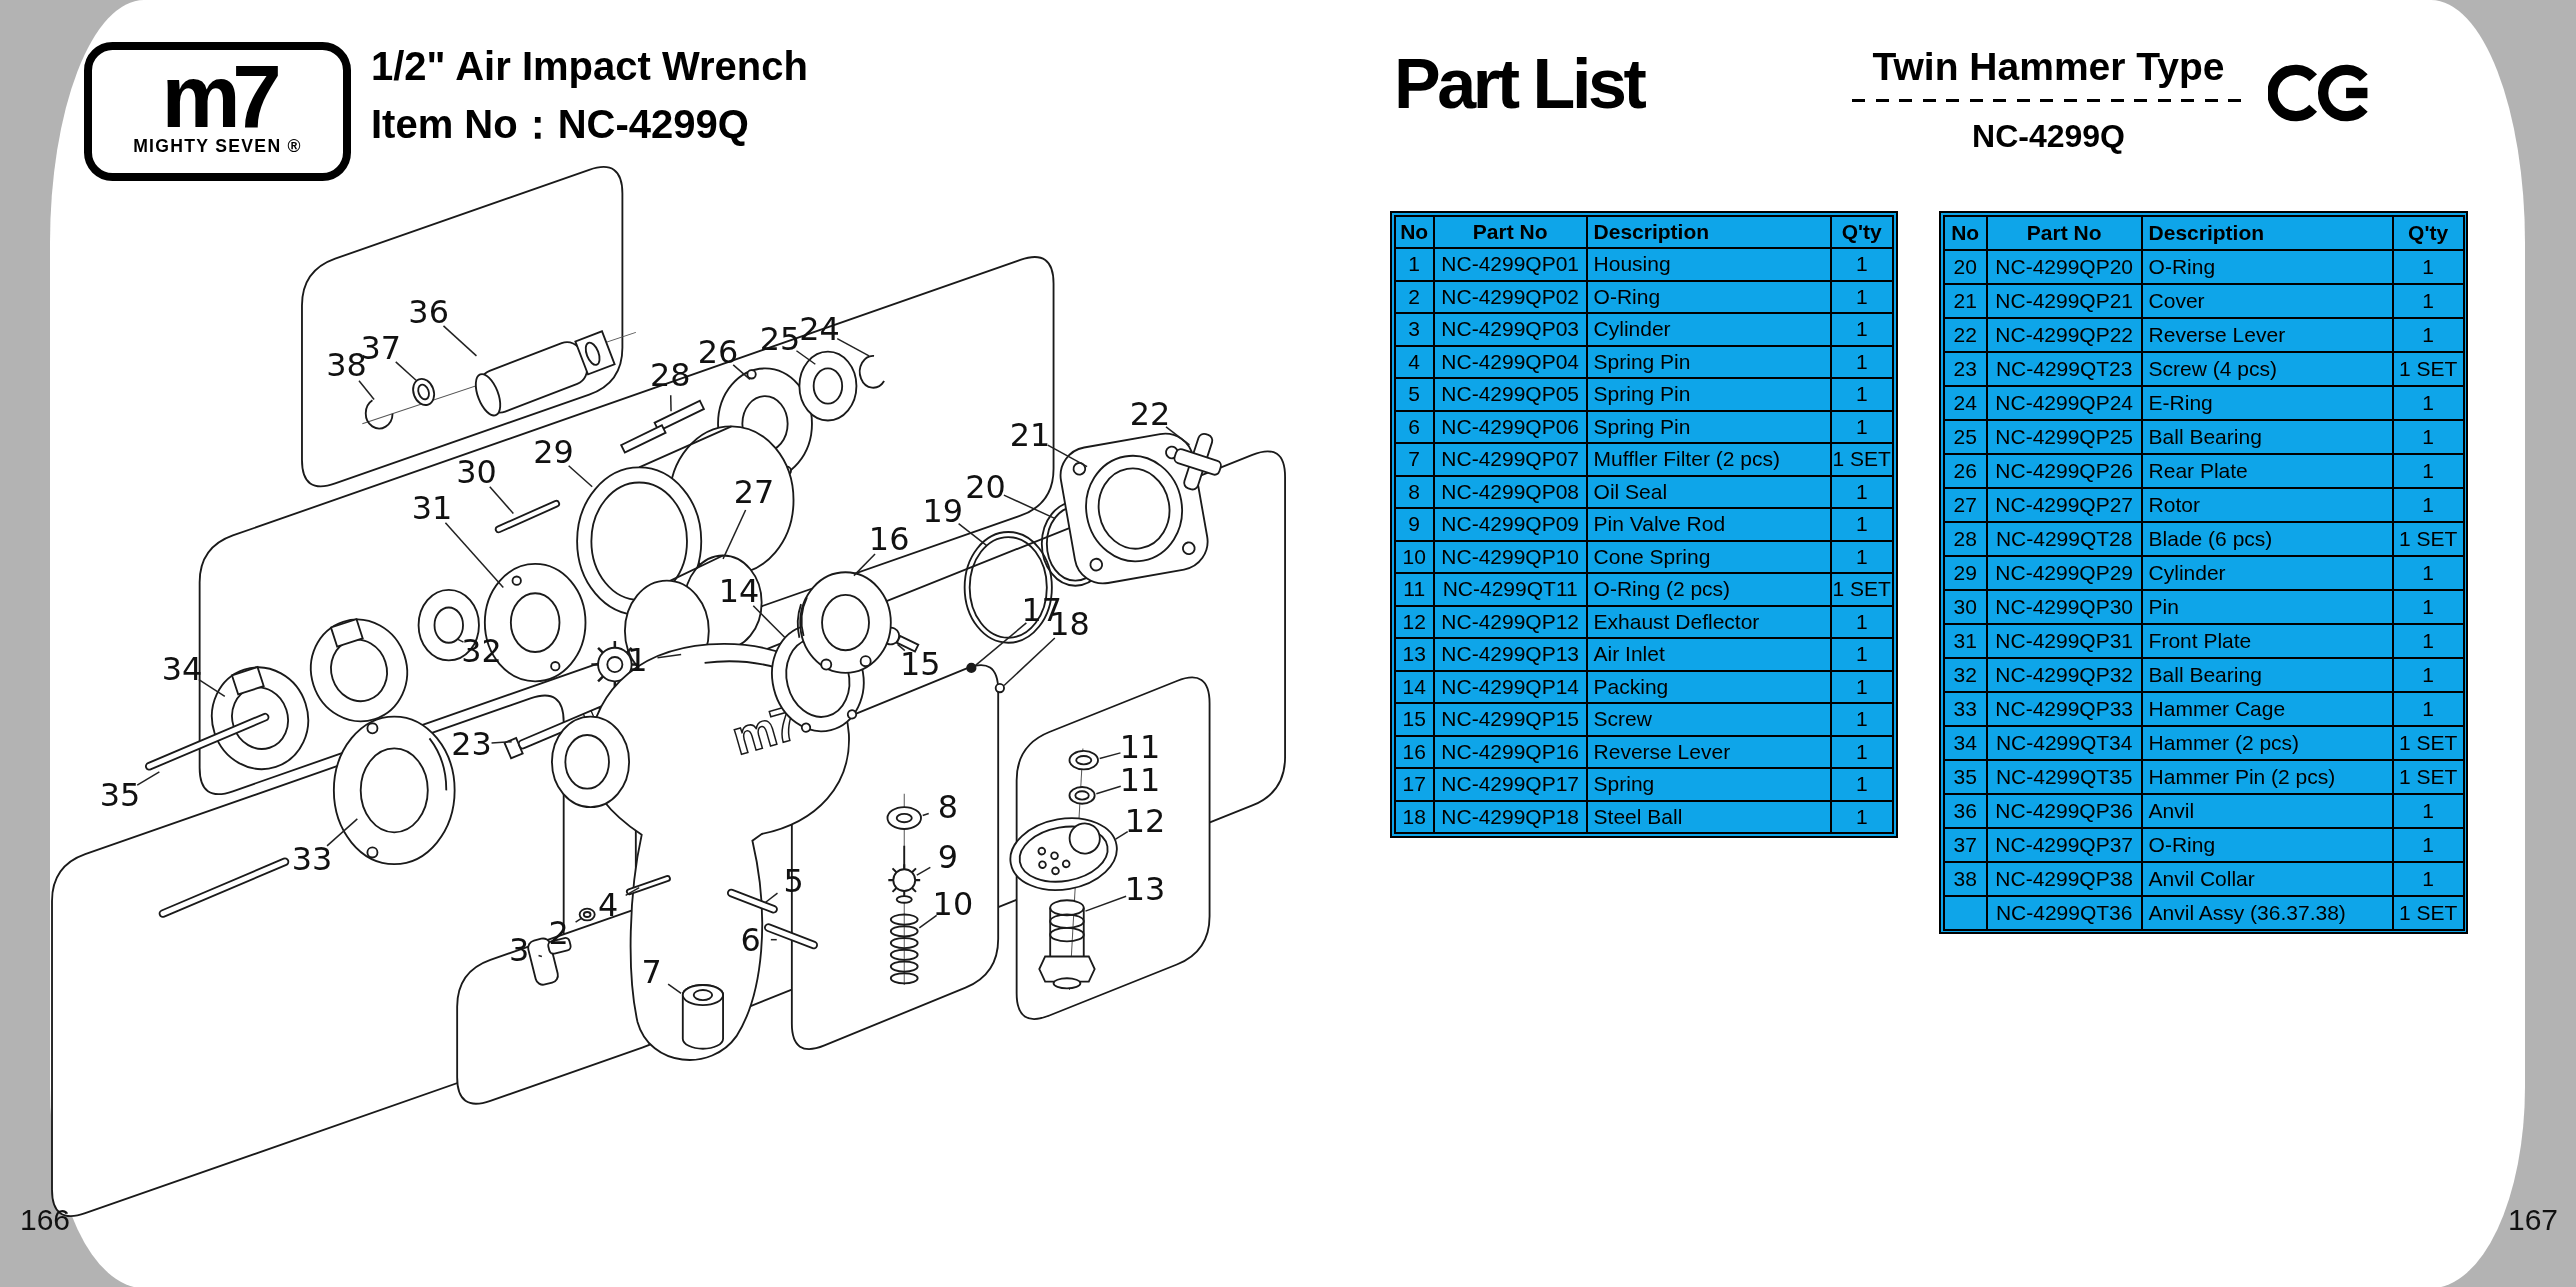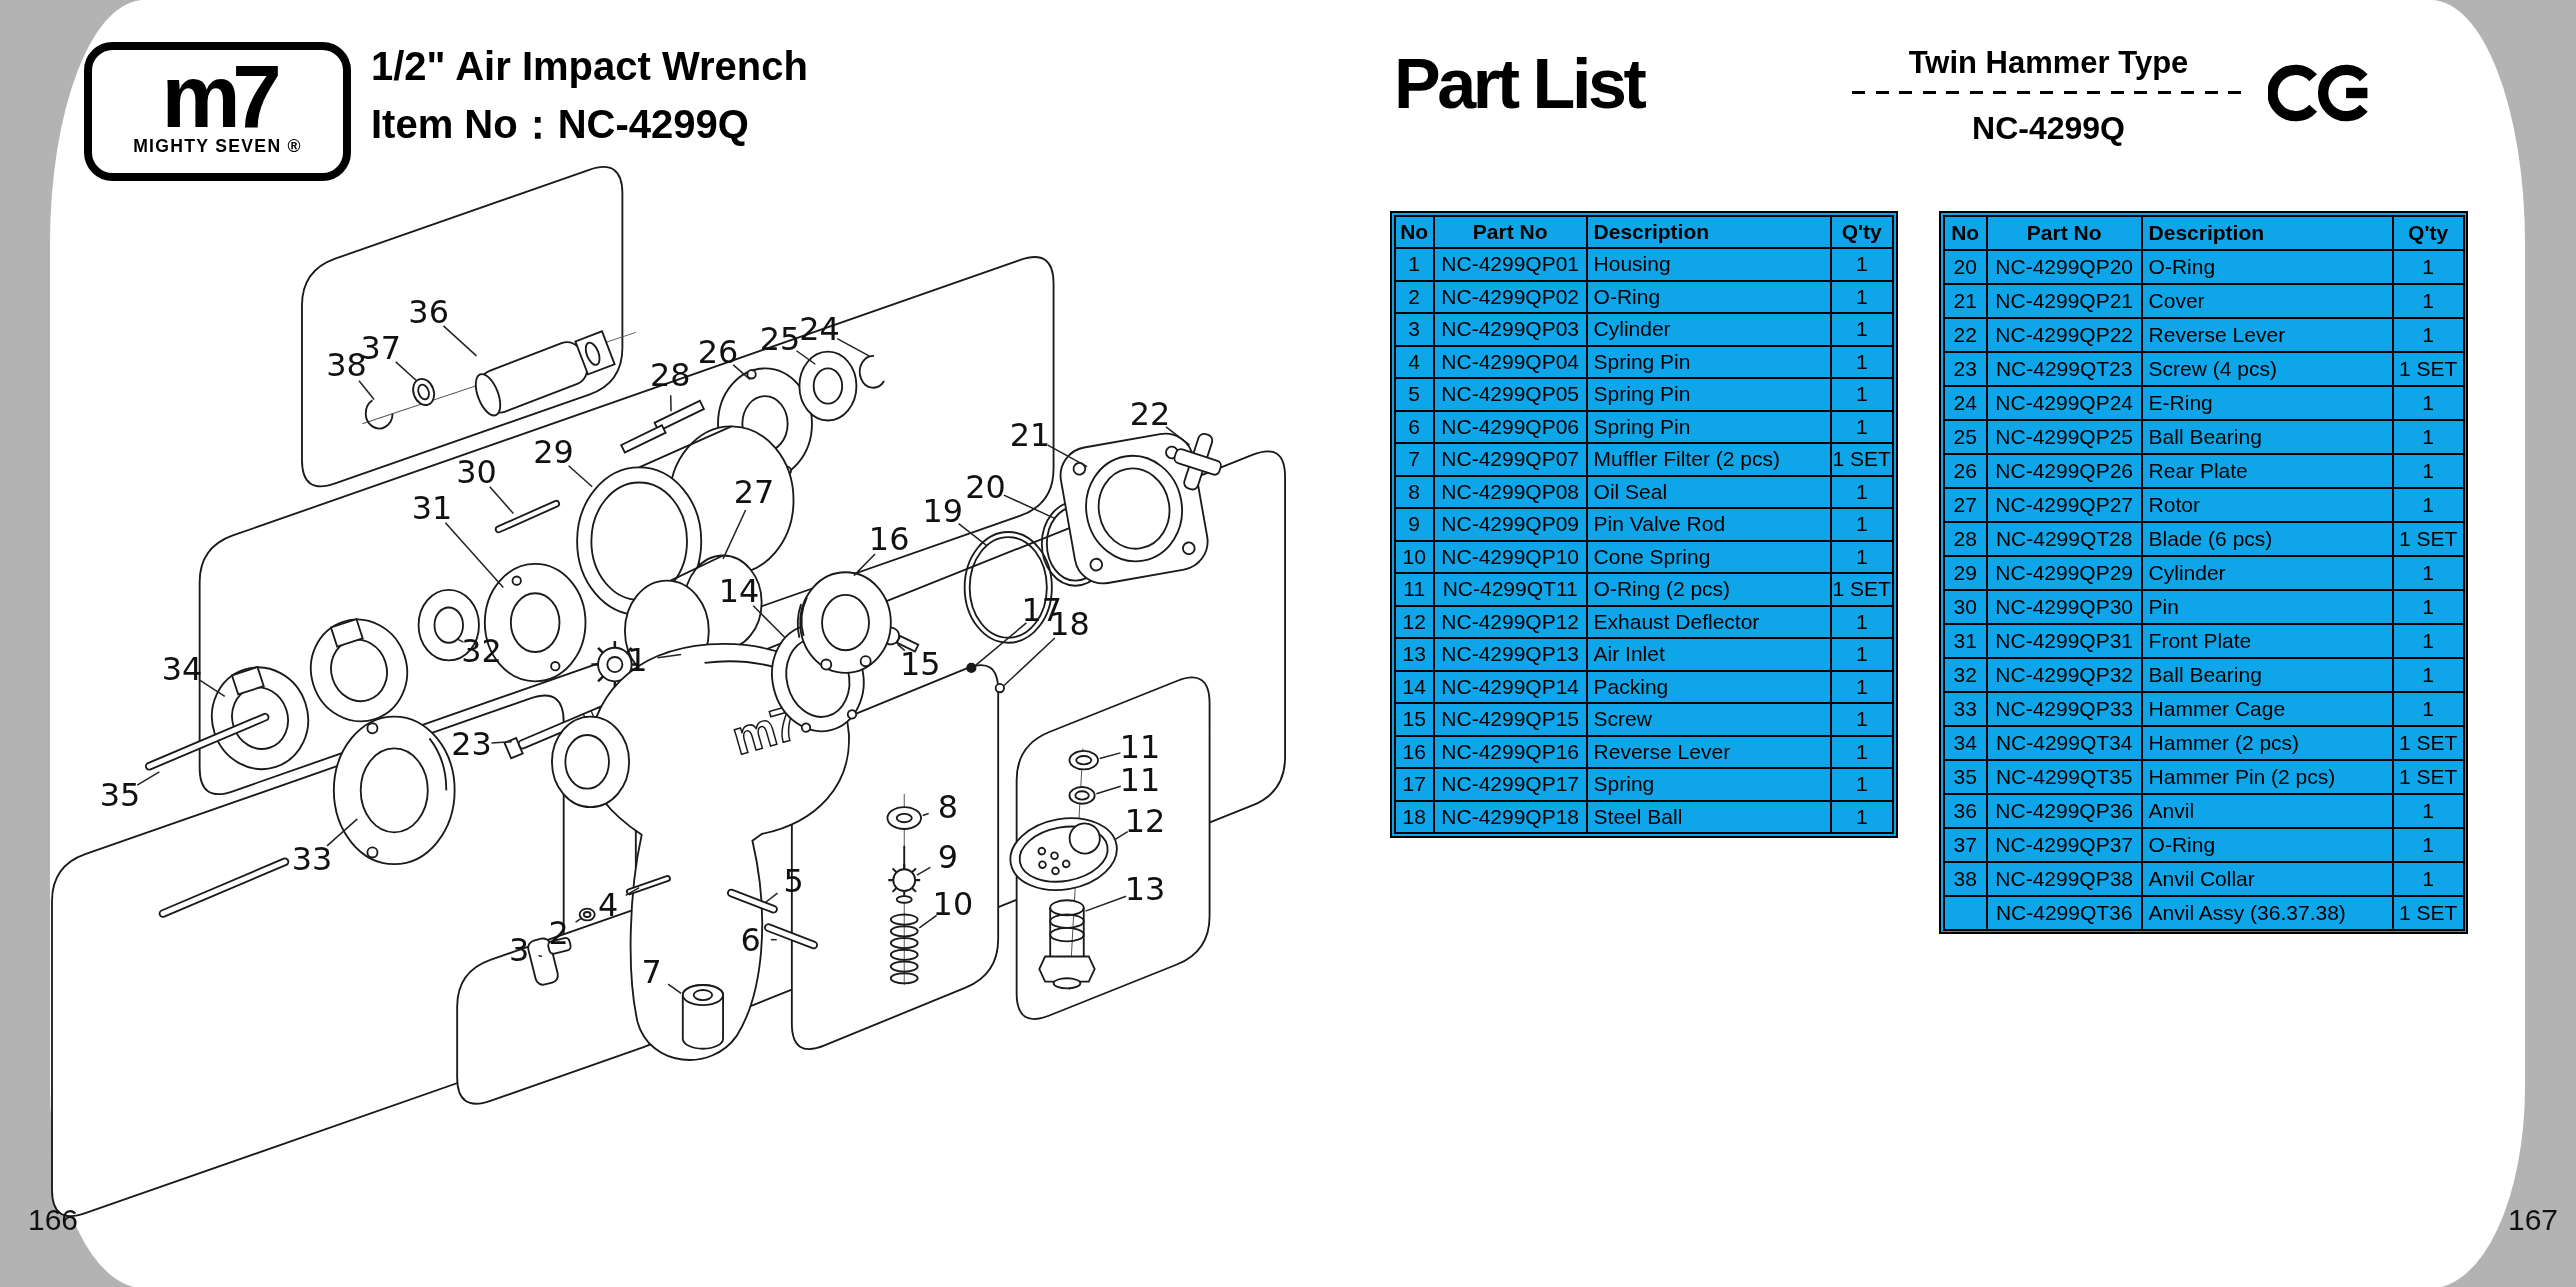--- a/index.html
+++ b/index.html
@@ -5,38 +5,38 @@
   html,body{margin:0;padding:0;}
   body{
     width:2576px;height:1288px;position:relative;overflow:hidden;
     background:#b3b3b3;font-family:"Liberation Sans",sans-serif;color:#000;
   }
   .paper{
     position:absolute;left:50px;top:0;right:51px;bottom:0;background:#fff;
     border-radius:94px 94px 94px 94px / 243px 243px 201px 201px;
   }
   .pagenum{position:absolute;font-size:30px;color:#111;}
-  #pagenum-left{left:28px;top:1203px;}
+  #pagenum-left{left:20px;top:1203px;}
   #pagenum-right{left:2508px;top:1203px;}
 
   
   .logo-box{
     position:absolute;left:84px;top:42px;width:267px;height:139px;
     border:8.4px solid #000;border-radius:28.5px;background:#fff;box-sizing:border-box;
     display:flex;flex-direction:column;align-items:center;justify-content:center;
   }
   .logo-m7{font-size:89px;font-weight:900;letter-spacing:-8.4px;line-height:.8;margin-top:-5px;}
   .logo-sub{font-size:17.6px;font-weight:800;letter-spacing:1.3px;margin-top:3.4px;text-align:right;}
   .title-1{position:absolute;left:371px;top:44px;font-size:40px;font-weight:800;white-space:nowrap;}
   .title-2{position:absolute;left:371px;top:97px;font-size:40px;font-weight:800;white-space:nowrap;}
 
   
   .partlist-title{position:absolute;left:1394px;top:44px;font-size:70px;font-weight:900;letter-spacing:-3.4px;white-space:nowrap;}
   .type-block{position:absolute;left:1852px;top:45px;width:393px;text-align:center;}
-  .type-label{font-size:31px;font-weight:800;white-space:nowrap;}
+  .type-label{font-size:39px;font-weight:800;white-space:nowrap;}
   .dashed-rule{margin-top:10px;height:3.4px;background:repeating-linear-gradient(90deg,#000 0 13.4px,transparent 13.4px 23.5px);}
   .model-label{margin-top:16px;font-size:32px;font-weight:800;}
   .ce-box{position:absolute;left:2268px;top:62px;width:122px;height:62px;}
 
   
   .tbl{position:absolute;background:#0ea5e9;border:2.5px solid #000;padding:1.7px;}
   .tbl table{border-collapse:collapse;table-layout:fixed;}
   .tbl th,.tbl td{border:2.1px solid #000;font-size:21px;overflow:hidden;white-space:nowrap;}
   .tbl th{font-weight:700;text-align:center;}
   #table-left{left:1390px;top:211px;}

